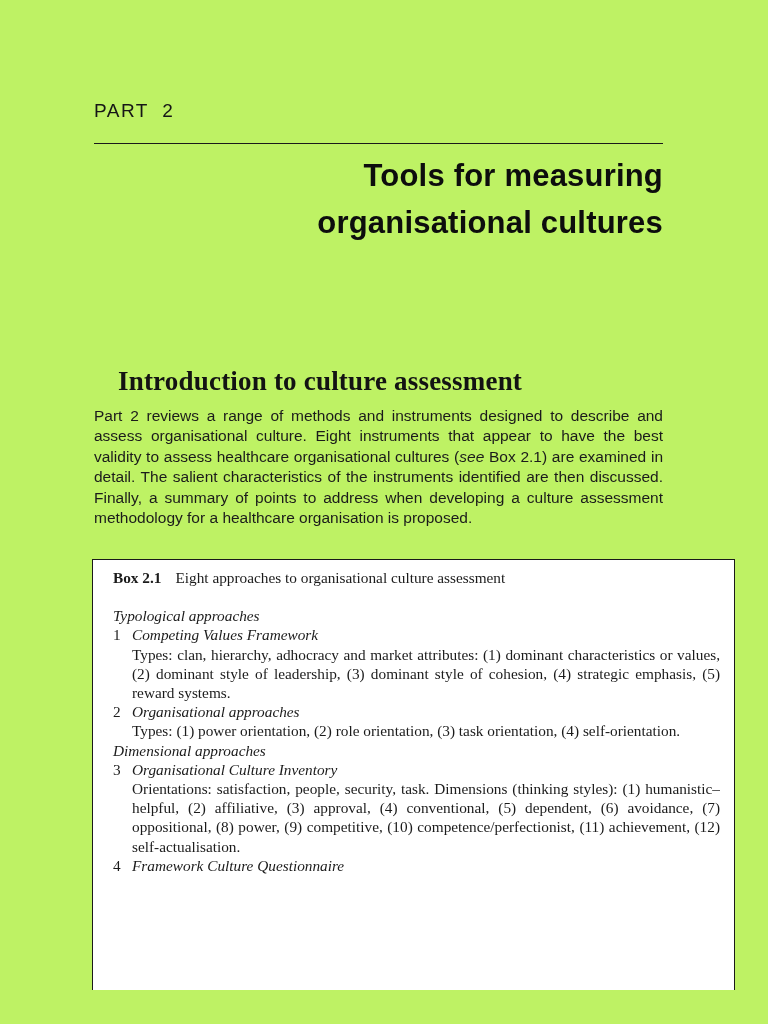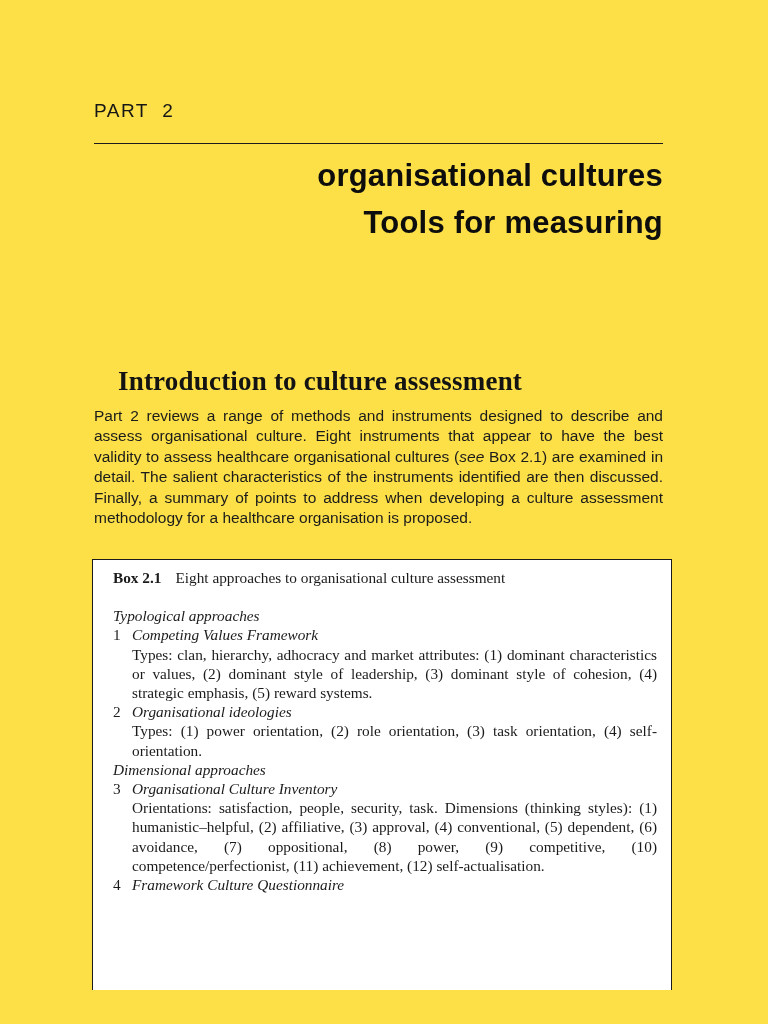--- a/index.html
+++ b/index.html
@@ -7,21 +7,21 @@
     padding: 0;
     width: 768px;
     height: 1024px;
     background: #ffffff;
     overflow: hidden;
   }
   .page {
     position: relative;
     width: 768px;
     height: 1024px;
-    background: #fde047;
+    background: #bef264;
     color: #131313;
   }
   .part-label {
     position: absolute;
     top: 100px;
     left: 94px;
     font-family: "Liberation Sans", sans-serif;
     font-size: 19px;
     font-weight: 500;
     letter-spacing: 1.5px;
@@ -71,21 +71,21 @@
     font-size: 15.5px;
     line-height: 20.5px;
     text-align: justify;
     color: #1b1b1b;
   }
   .intro-paragraph .it { font-style: italic; }
   .callout-box {
     position: absolute;
     top: 559px;
     left: 92px;
-    width: 580px;
+    width: 643px;
     height: 431px;
     box-sizing: border-box;
     border: 1.6px solid #1a1a1a;
     border-bottom: none;
     padding: 8px 14px 0 20px;
     overflow: hidden;
     font-family: "Liberation Serif", serif;
     font-size: 15.3px;
     line-height: 19.2px;
     color: #1b1b1b;
@@ -104,22 +104,22 @@
 </head>
 <body>
 
 <div class="page">
 
   <div class="part-label">PART 2</div>
 
   <hr class="part-rule">
 
   <div class="book-title">
+    <div>Tools for measuring</div>
     <div>organisational cultures</div>
-    <div>Tools for measuring</div>
   </div>
 
   <h1 class="section-heading">Introduction to culture assessment</h1>
 
   <p class="intro-paragraph"><span>Part 2 reviews a range of methods and instruments designed to describe and assess organisational culture. Eight instruments that appear to have the best validity to assess healthcare organisational cultures (</span><span class="it">see</span><span> Box 2.1) are examined in detail. The salient characteristics of the instruments identified are then discussed. Finally, a summary of points to address when developing a culture assessment methodology for a healthcare organisation is proposed.</span></p>
 
   <div class="callout-box">
 
     <div class="box-title-line">
       <span class="box-label">Box 2.1</span><span>Eight approaches to organisational culture assessment</span>
@@ -132,21 +132,21 @@
         <span class="item-num">1</span>
         <div class="item-body">
           <div class="item-name">Competing Values Framework</div>
           <div class="item-desc">Types: clan, hierarchy, adhocracy and market attributes: (1) dominant characteristics or values, (2) dominant style of leadership, (3) dominant style of cohesion, (4) strategic emphasis, (5) reward systems.</div>
         </div>
       </div>
 
       <div class="box-item">
         <span class="item-num">2</span>
         <div class="item-body">
-          <div class="item-name">Organisational ideologies</div>
+          <div class="item-name">Organisational approaches</div>
           <div class="item-desc">Types: (1) power orientation, (2) role orientation, (3) task orientation, (4) self-orientation.</div>
         </div>
       </div>
     </div>
 
     <div class="box-group">
       <div class="box-group-heading">Dimensional approaches</div>
 
       <div class="box-item">
         <span class="item-num">3</span>

